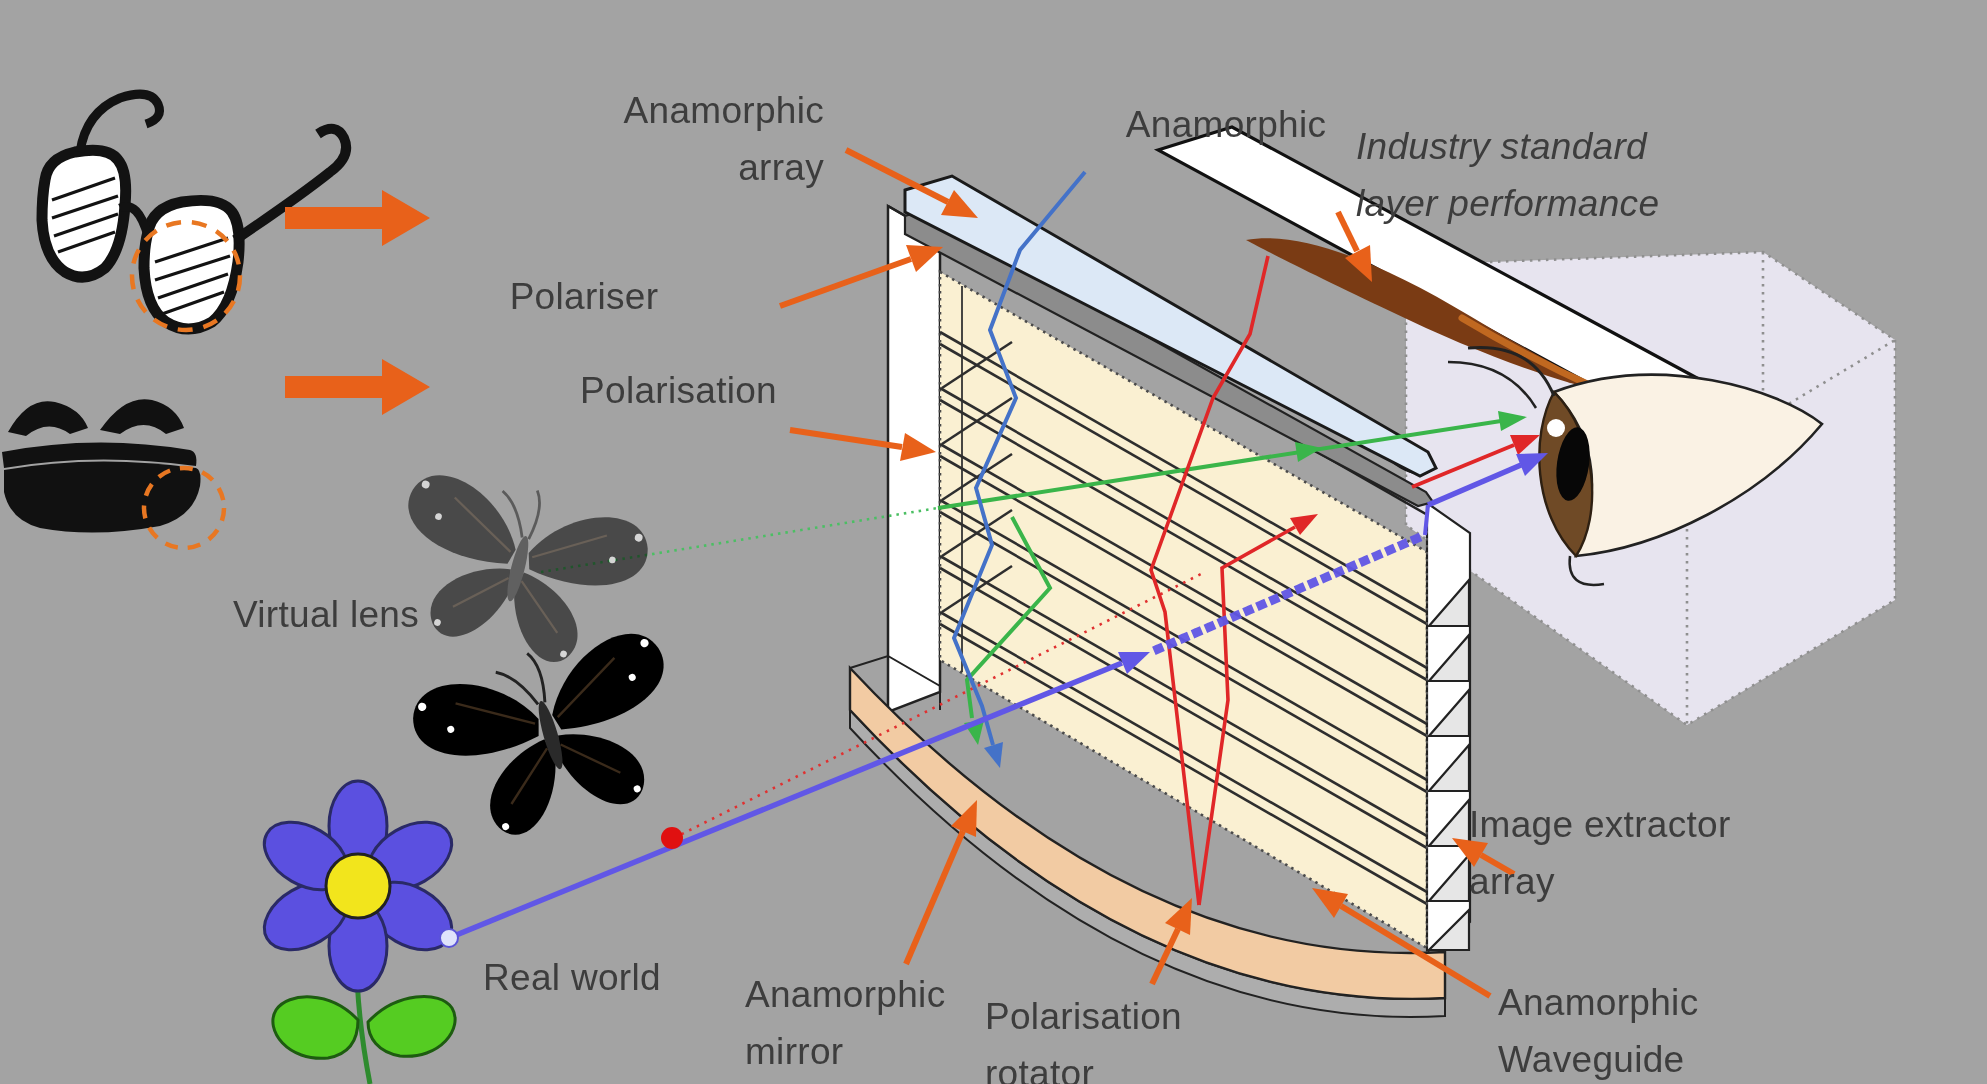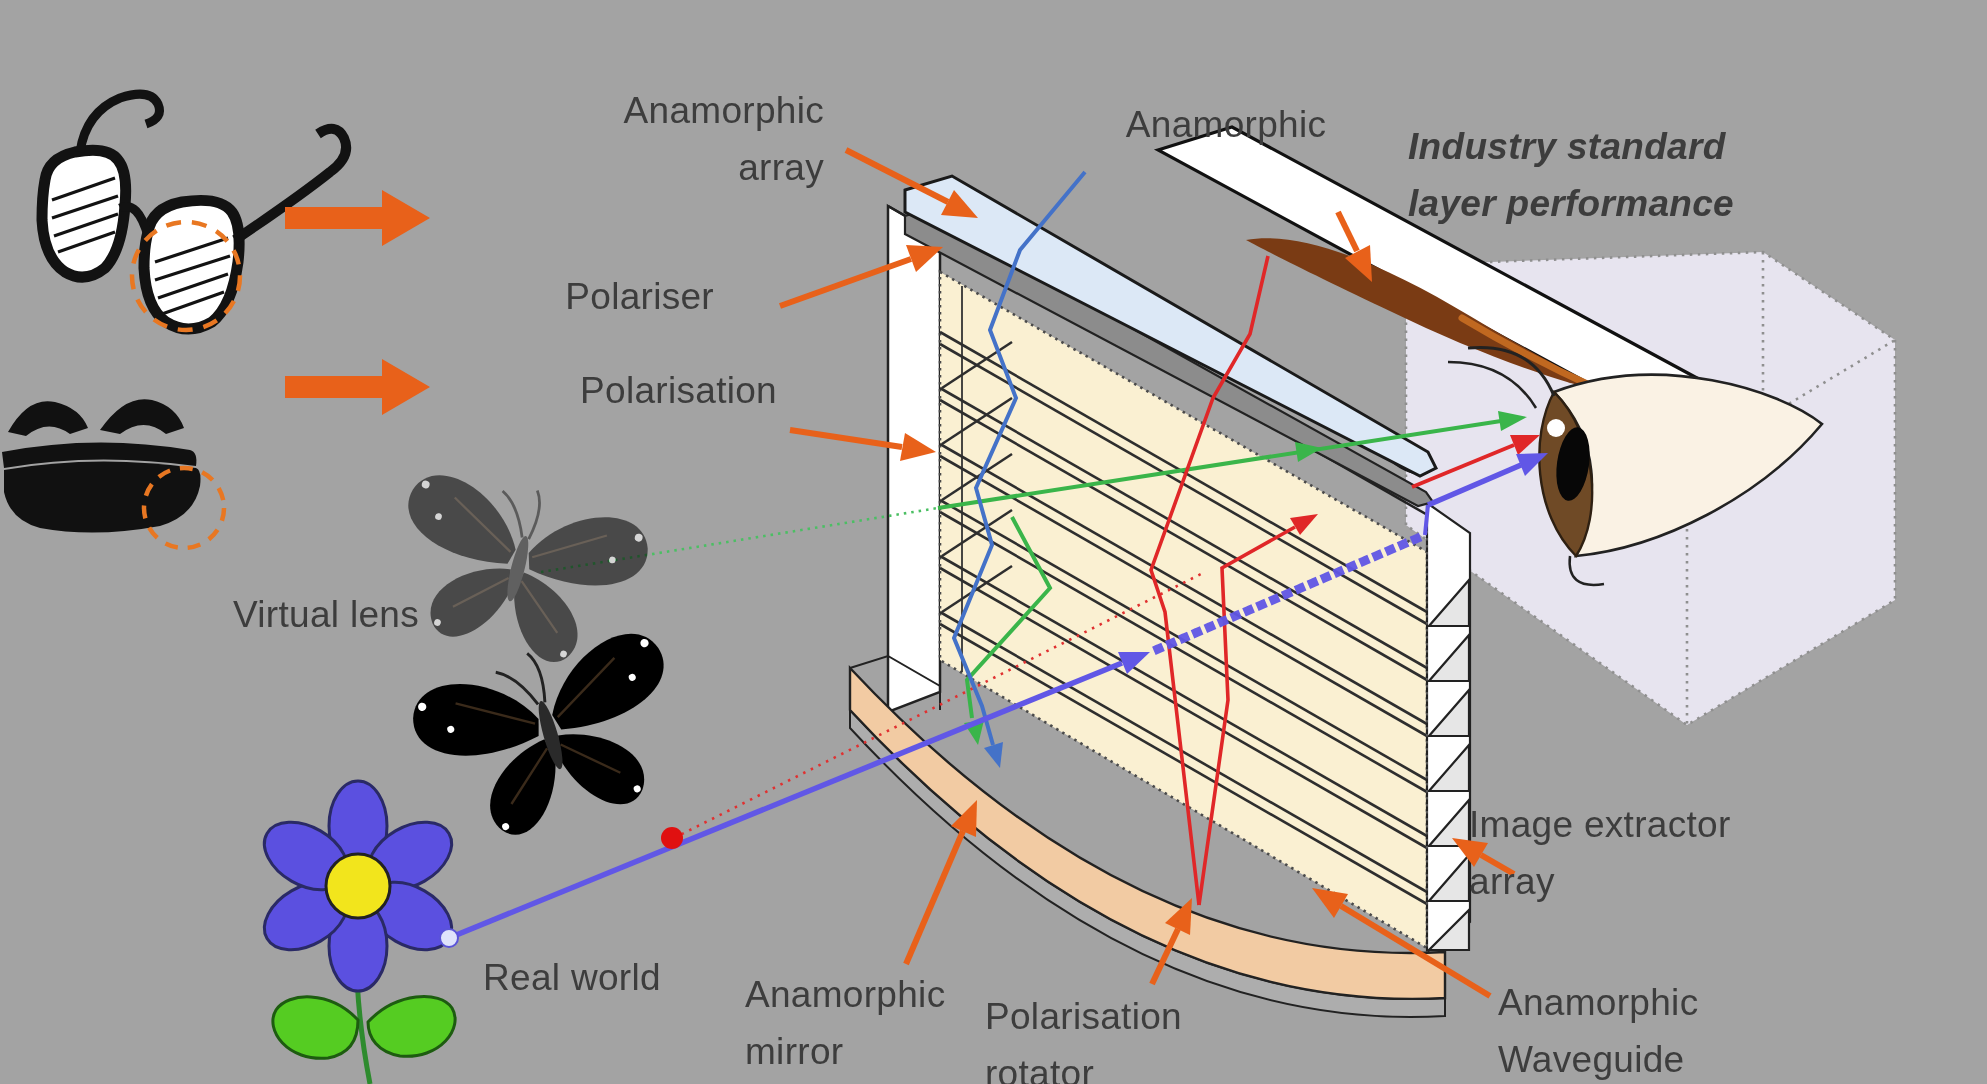--- a/index.html
+++ b/index.html
@@ -252,29 +252,29 @@
       <polygon points="1312,888 1348,894 1334,918" stroke="none"></polygon>
         </g>
   </g>
 </svg>
 
   <div class="lbl right" style="left:474px;top:82px;width:350px;">
     <span>Anamorphic</span>
       <span>array</span>
     </div>
 
-  <div class="lbl right" style="left:414px;top:268px;width:300px;">
+  <div class="lbl right" style="left:434px;top:268px;width:300px;text-align:center;">
     <span>Polariser</span>
     </div>
 
   <div class="lbl center" style="left:1076px;top:96px;width:300px;">
     <span>Anamorphic</span>
     </div>
 
-  <div class="lbl italic" style="left:1408px;top:118px;font-weight:bold;">
+  <div class="lbl italic" style="left:1356px;top:118px;">
     <span>Industry standard</span>
       <span>layer performance</span>
     </div>
 
   <div class="lbl right" style="left:427px;top:362px;width:350px;">
     <span>Polarisation</span>
     </div>
 
   <div class="lbl" style="left:233px;top:586px;">
     <span>Virtual lens</span>

